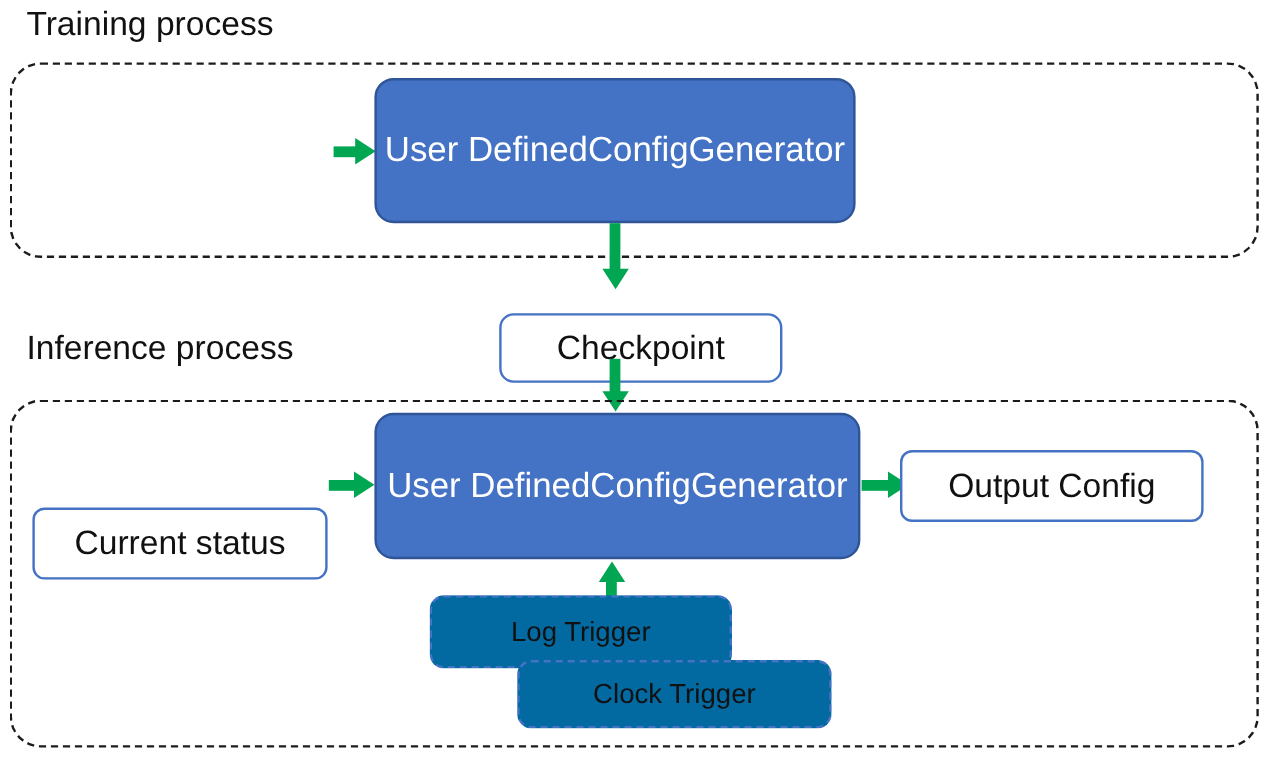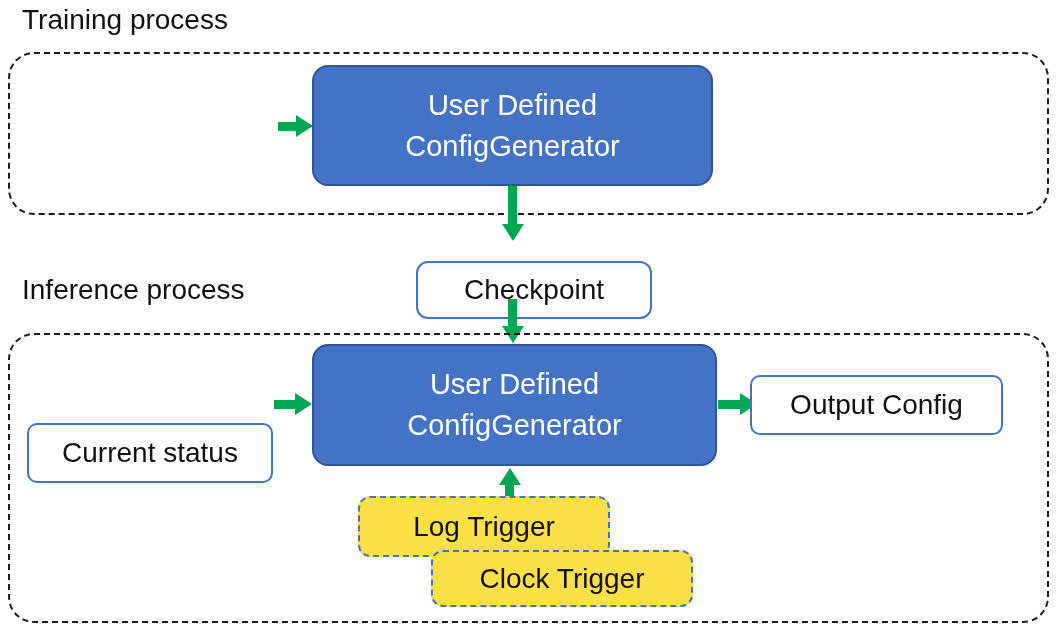--- a/index.html
+++ b/index.html
@@ -37,31 +37,31 @@
     border:2px solid var(--box-border);
     border-radius:10px;
     display:flex;align-items:center;justify-content:center;
     font-size:28px;color:var(--text-dark);
     white-space:nowrap;
   }
   .blue-box{
     background:var(--generator-fill);
     border:2px solid var(--generator-border);
     border-radius:16px;
-    display:flex;flex-direction:column;align-items:center;justify-content:center;
+    display:flex;flex-direction:row;align-items:center;justify-content:center;
     font-size:29px;color:var(--text-light);
     line-height:41px;
     text-align:center;
   }
   .trigger-box{
-    background:#fde047;
+    background:#0369a1;
     border:2px dashed var(--trigger-border);
     border-radius:12px;
     display:flex;align-items:center;justify-content:center;
-    font-size:28px;color:var(--text-dark);
+    font-size:23px;color:var(--text-dark);
     white-space:nowrap;
   }
   
   .shaft-h{background:var(--arrow-green);height:9px;}
   .shaft-v{background:var(--arrow-green);width:9px;}
   .head-right{
     width:0;height:0;
     border-top:11px solid transparent;
     border-bottom:11px solid transparent;
     border-left:17px solid var(--arrow-green);

